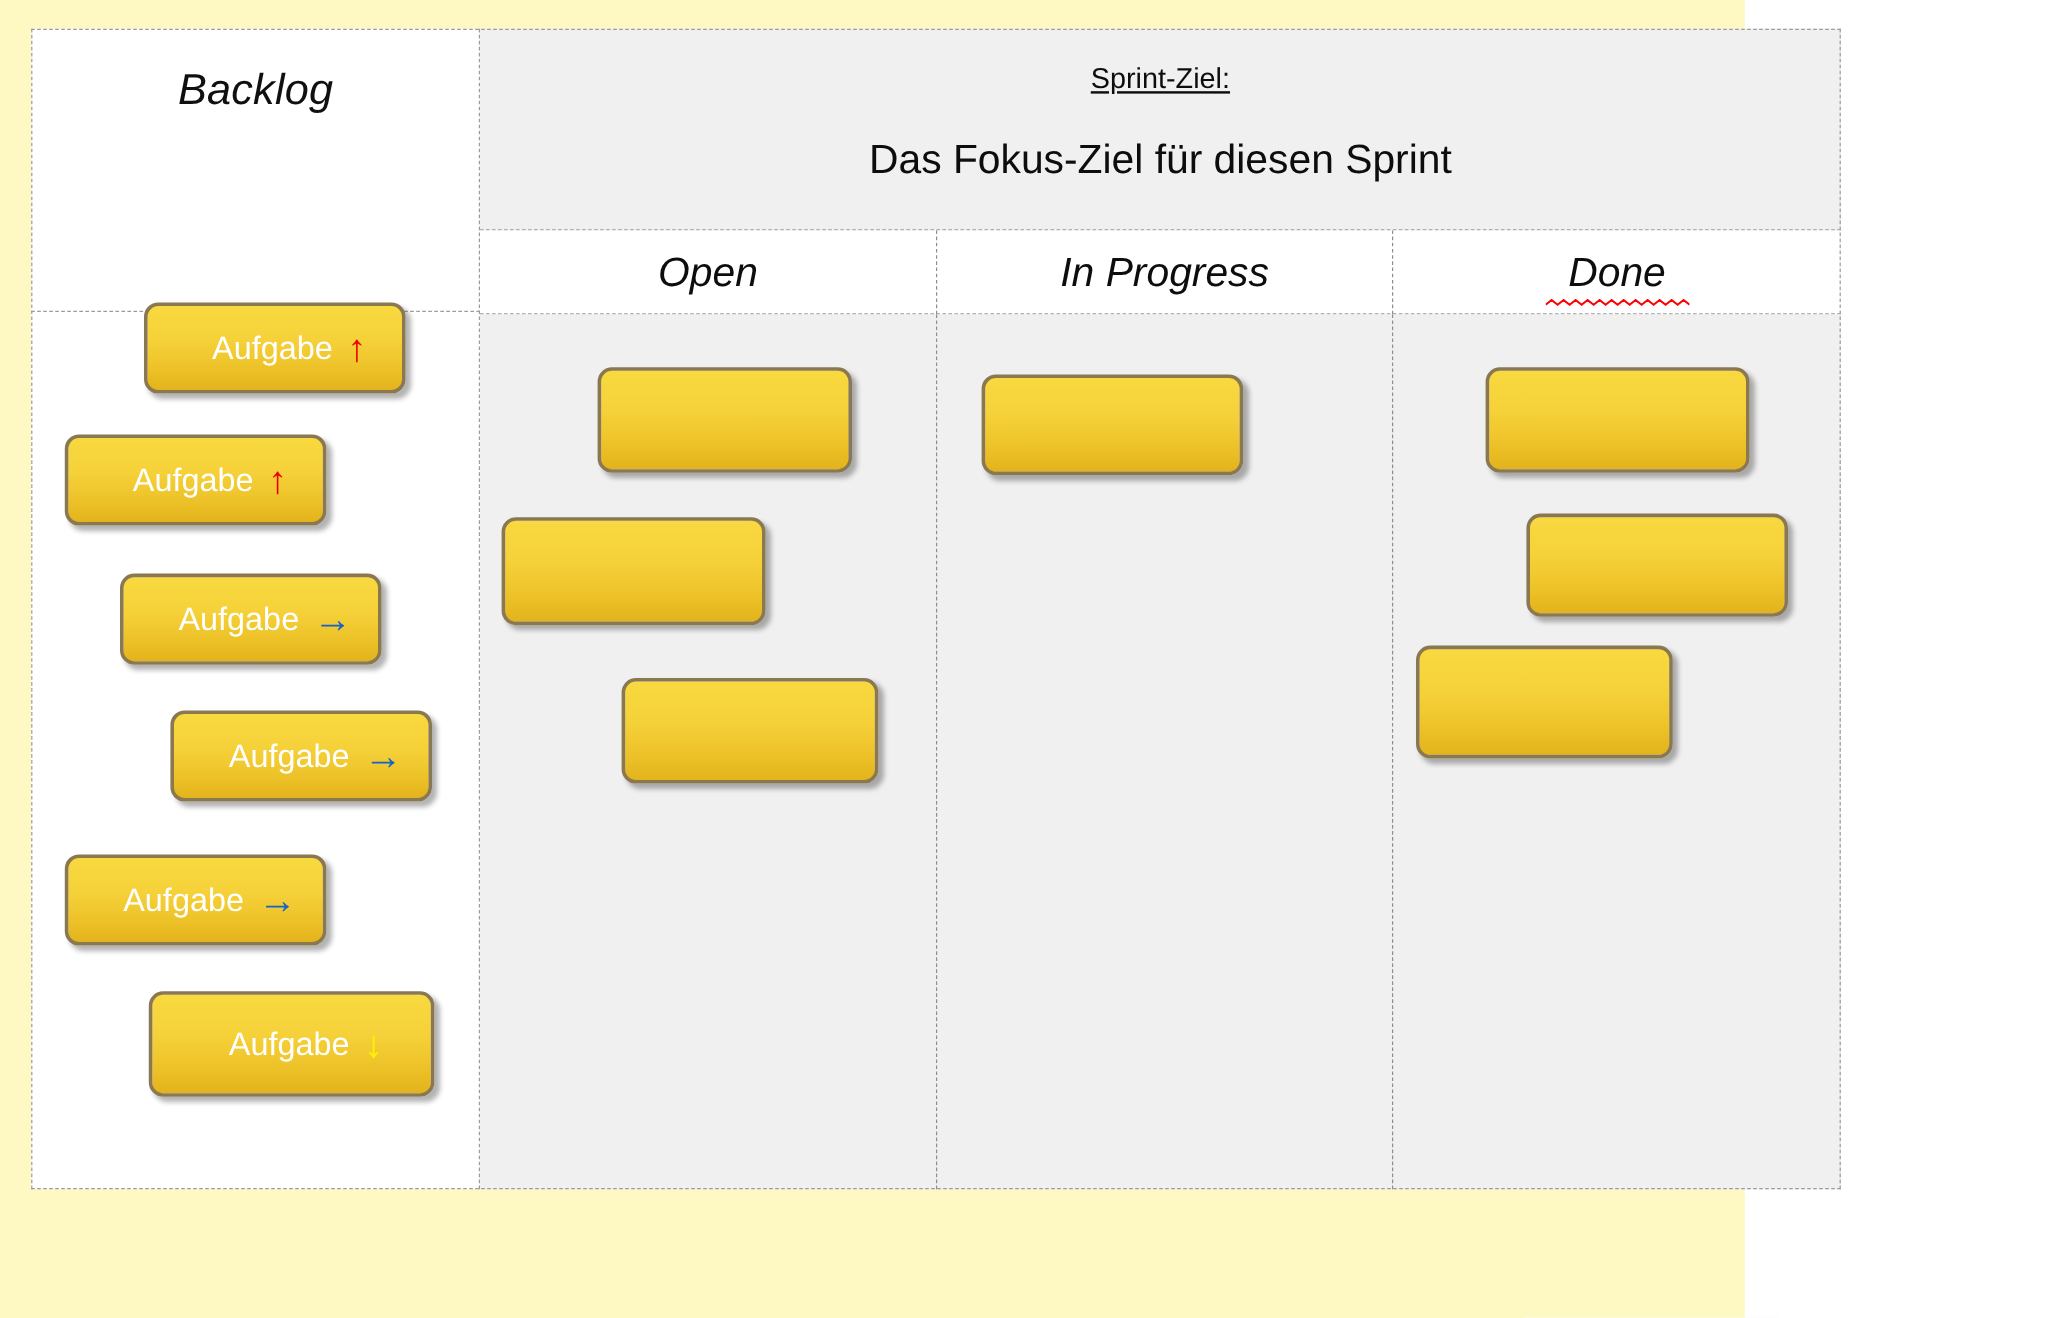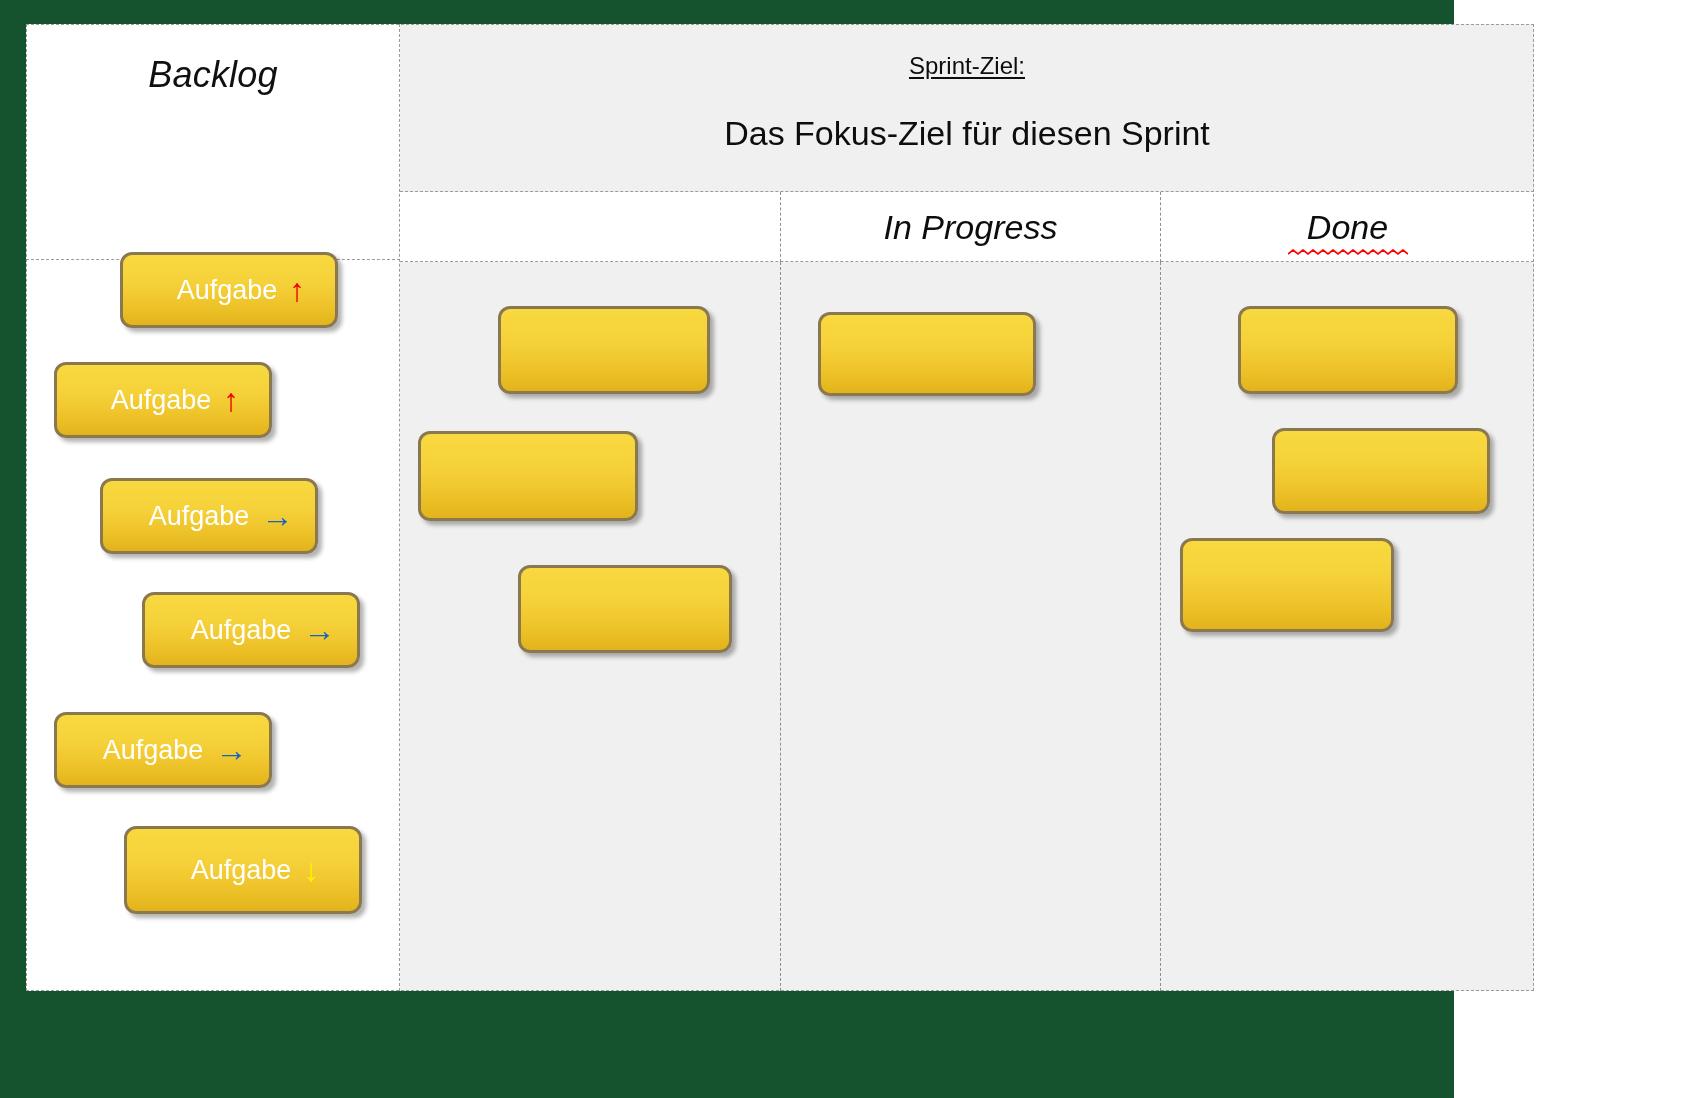--- a/index.html
+++ b/index.html
@@ -5,21 +5,21 @@
   html,body{margin:0;padding:0;background:#ffffff;}
   body{
     width:1704px;height:1098px;
     font-family:"Liberation Sans", sans-serif;
     -webkit-font-smoothing:antialiased;
     overflow:hidden;
   }
 
   .board{
     position:absolute; left:0; top:0; width:1454px; height:1098px;
-    background:#14532d;
+    background:#fef9c3;
   }
 
   
   .frame{
     position:absolute;
     left:26px; top:24px; width:1508px; height:967px;
     border:1.6px dashed #9b9b9b;
     box-sizing:border-box;
   }
 
@@ -170,20 +170,23 @@
   <div class="sprint-region"></div>
 
   <div class="sprint-goal">
     <div class="sprint-goal-title">
       <u>Sprint-Ziel:</u>
     </div>
     <div class="sprint-goal-sub">Das Fokus-Ziel für diesen Sprint</div>
   </div>
 
   <div class="col-header-strip">
+    <div class="col-header" style="left:0px; width:380px;">
+      <span class="col-header-label">Open</span>
+    </div>
     <div class="col-header" style="left:760px; width:374px; border-left:1.6px dashed #8e8e8e;">
       <span class="col-header-label">Done<svg class="squiggle" viewBox="0 0 120 7" preserveAspectRatio="none">
           <path d="M0,5 L5,1 L10,5 L15,1 L20,5 L25,1 L30,5 L35,1 L40,5 L45,1 L50,5 L55,1 L60,5 L65,1 L70,5 L75,1 L80,5 L85,1 L90,5 L95,1 L100,5 L105,1 L110,5 L115,1 L120,5" fill="none" stroke="#ff0000" stroke-width="1.7"></path>
         </svg></span>
     </div>
     <div class="col-header" style="left:380px; width:380px; border-left:1.6px dashed #8e8e8e;">
       <span class="col-header-label">In Progress</span>
     </div>
   </div>
 

